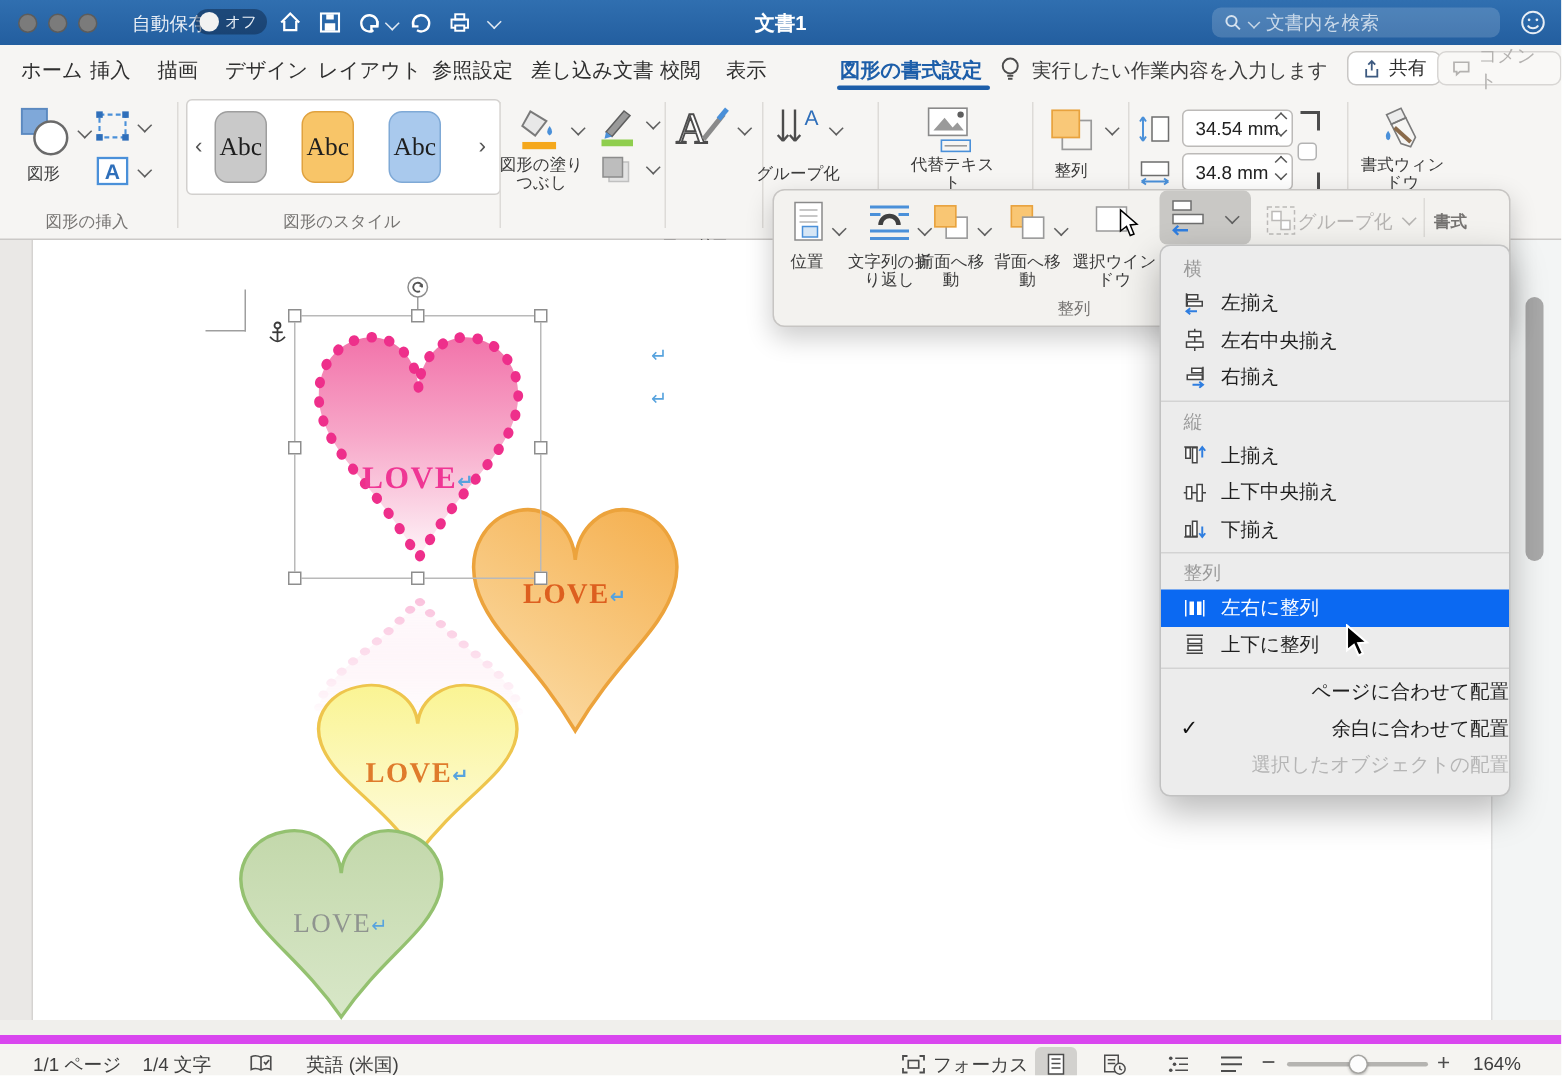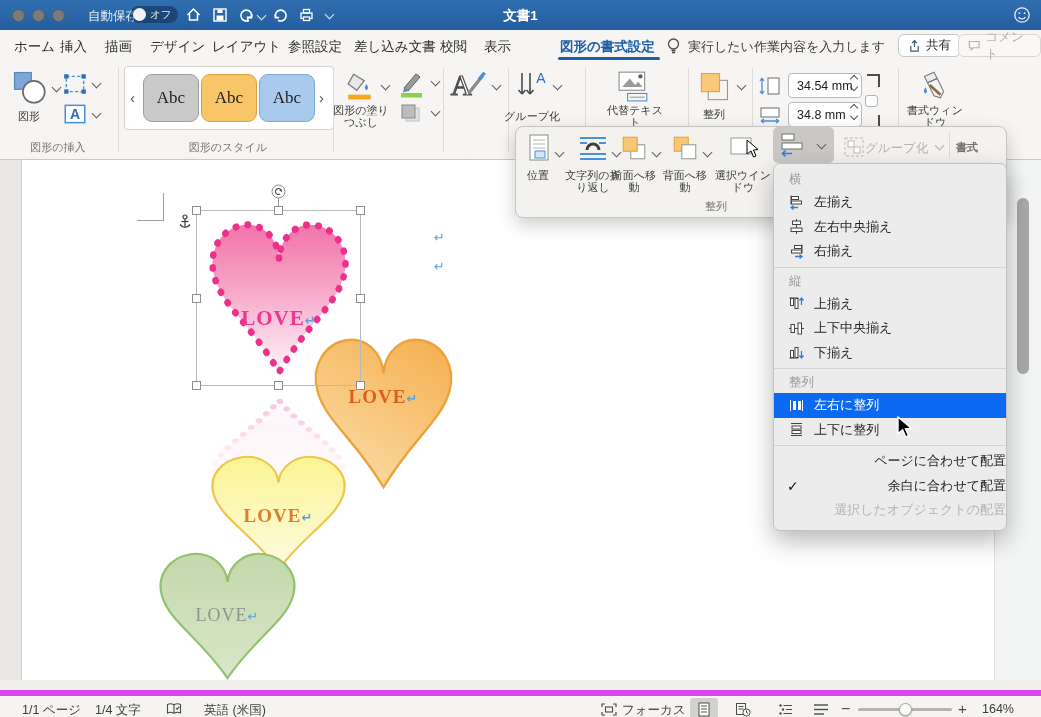--- a/index.html
+++ b/index.html
@@ -20,21 +20,21 @@
   .tab-underline{position:absolute;height:3px;border-radius:2px;background:#1d5ea9;top:27px;}
   .pillbtn{position:absolute;top:4px;height:23px;border:1px solid #c9c7c5;border-radius:6px;background:#fff;display:flex;align-items:center;gap:5px;padding:0 9px;font-size:12.5px;color:#2f2f2f;box-sizing:border-box;}
   
   #ribbon{left:0;top:62px;width:1041px;height:98px;background:#f6f5f3;border-bottom:1px solid #cbc9c7;box-sizing:border-box;}
   .rdiv{position:absolute;top:6px;height:84px;width:1px;background:#dddbd8;}
   .glabel{position:absolute;top:78px;font-size:11px;color:#767472;text-align:center;}
   .blabel{position:absolute;font-size:11px;color:#3b3b3b;text-align:center;line-height:12px;}
   .chv{display:inline-block;width:6px;height:6px;border-right:1.4px solid #5f5f5f;border-bottom:1.4px solid #5f5f5f;transform:rotate(45deg);}
   .chv.dis{border-color:#b5b3b1;}
   .gallery{position:absolute;background:#fff;border:1px solid #d2d0ce;border-radius:4px;}
-  .chip{position:absolute;width:56px;height:48px;border-radius:9px;box-sizing:border-box;display:flex;align-items:center;justify-content:center;font-family:"Liberation Serif",serif;font-size:17px;color:#1e1e1e;}
+  .chip{position:absolute;width:35px;height:48px;border-radius:9px;box-sizing:border-box;display:flex;align-items:center;justify-content:center;font-family:"Liberation Serif",serif;font-size:17px;color:#1e1e1e;}
   .navarr{position:absolute;font-size:15px;color:#555;}
   .sizefield{position:absolute;width:74px;height:25px;background:#fff;border:1px solid #bcbab8;border-radius:4px;box-sizing:border-box;font-size:12.5px;color:#222;display:flex;align-items:center;padding-left:8px;}
   .stepper{position:absolute;right:4px;top:2px;display:flex;flex-direction:column;gap:2px;align-items:center;}
   .stepper .chv{width:5px;height:5px;}
   .up{transform:rotate(-135deg);}
   
   #panel{left:515px;top:126px;width:492px;height:92px;background:#f3f2ef;border:1px solid #c7c5c3;border-radius:8px;box-shadow:0 7px 18px rgba(0,0,0,.20);z-index:20;box-sizing:border-box;}
   
   #menu{left:773px;top:163px;width:234px;background:#ececec;border:1px solid #c2c2c2;border-radius:7px;box-shadow:0 10px 24px rgba(0,0,0,.28);z-index:30;padding:5px 0 7px 0;box-sizing:border-box;}
   .mhead{height:21px;display:flex;align-items:center;padding-left:15px;font-size:12.5px;color:#9a9a9a;}
@@ -89,20 +89,28 @@
         <path d="M3.2 10.5 A5.4 5.4 0 1 1 5.5 13.2" fill="none" stroke="#fff" stroke-width="1.6"></path>
         <path d="M6.5 10.6 H2.9 V7" fill="none" stroke="#fff" stroke-width="1.6"></path>
       </svg>
     <svg class="abs" style="left:298px;top:7px;" width="17" height="16" viewBox="0 0 16 16">
         <rect x="2.5" y="6" width="11" height="5.5" fill="none" stroke="#fff" stroke-width="1.3"></rect>
         <rect x="5" y="2.5" width="6" height="3.5" fill="none" stroke="#fff" stroke-width="1.3"></rect>
         <rect x="5" y="10" width="6" height="3.5" fill="#29619f" stroke="#fff" stroke-width="1.3"></rect>
       </svg>
     <span class="abs chv" style="left:326px;top:11px;border-color:#dfe8f2;"></span>
     <span class="abs" style="left:0;right:0;top:7px;text-align:center;font-size:13.5px;font-weight:bold;color:#fff;">文書1</span>
+    <div class="abs searchbox" style="left:808px;top:5px;width:192px;box-sizing:border-box;">
+      <svg width="12" height="12" viewBox="0 0 12 12">
+          <circle cx="5" cy="5" r="3.4" fill="none" stroke="#d6e2ef" stroke-width="1.3"></circle>
+          <line x1="7.6" y1="7.6" x2="10.6" y2="10.6" stroke="#d6e2ef" stroke-width="1.3"></line>
+        </svg>
+      <span class="chv" style="border-color:#c7d6e6;width:5px;height:5px;"></span>
+      <span>文書内を検索</span>
+    </div>
     <svg class="abs" style="left:1013px;top:6px;" width="18" height="18" viewBox="0 0 18 18">
         <circle cx="9" cy="9" r="7.2" fill="none" stroke="#e8eef5" stroke-width="1.3"></circle>
         <circle cx="6.4" cy="7.2" r="0.9" fill="#e8eef5"></circle>
         <circle cx="11.6" cy="7.2" r="0.9" fill="#e8eef5"></circle>
         <path d="M5.5 11 A4.2 4.2 0 0 0 12.5 11" fill="none" stroke="#e8eef5" stroke-width="1.3"></path>
       </svg>
   </div>
 
   <div id="tabbar" class="abs">
     <span class="tab" style="left:14px;">ホーム</span>

